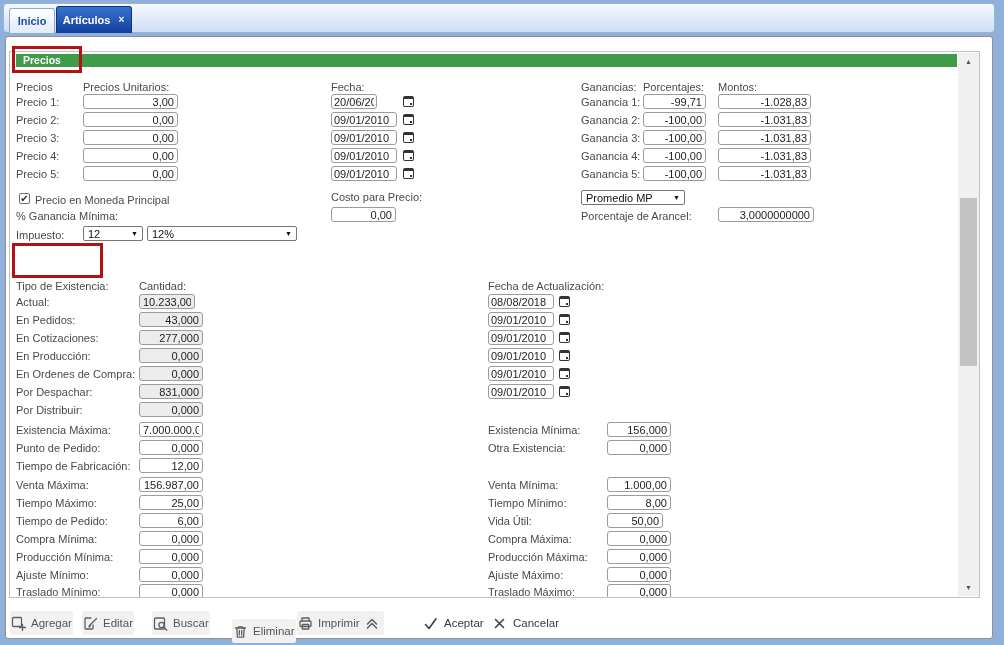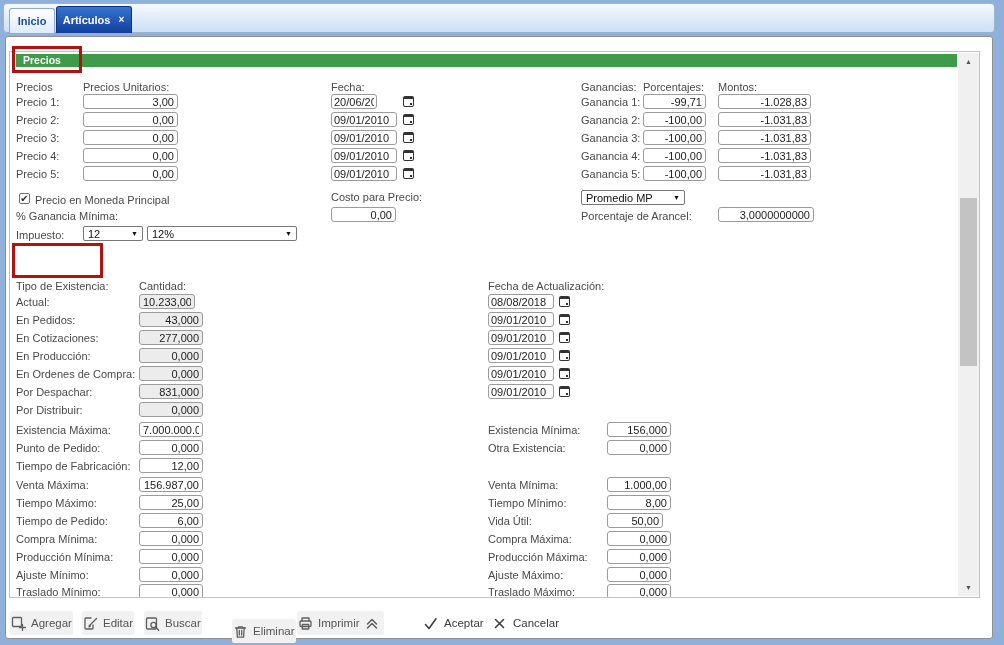--- a/index.html
+++ b/index.html
@@ -330,21 +330,21 @@
     <span>Agregar</span>
   </div>
   <div class="tbtn" style="left:82px;">
     <svg class="ticon" width="15" height="15" viewBox="0 0 15 15" fill="none" stroke="#5f5f5f" stroke-width="1.3" stroke-linecap="round" stroke-linejoin="round">
         <path d="M8 2H3a1 1 0 0 0-1 1v9a1 1 0 0 0 1 1h6a1 1 0 0 0 1-1V9"></path>
         <path d="M6.5 9.5L13.5 2.5"></path>
         <path d="M6 11l.5-1.5L7.5 10z"></path>
       </svg>
     <span>Editar</span>
   </div>
-  <div class="tbtn" style="left:144px;text-align:center;">
+  <div class="tbtn" style="left:152px;text-align:center;">
     <svg class="ticon" width="15" height="15" viewBox="0 0 15 15" fill="none" stroke="#5f5f5f" stroke-width="1.3" stroke-linecap="round" stroke-linejoin="round">
         <rect x="1.5" y="2" width="10" height="11" rx="1"></rect>
         <circle cx="8.5" cy="9" r="2.6"></circle>
         <path d="M10.5 11l3.2 3.2"></path>
       </svg>
     <span>Buscar</span>
   </div>
   <div class="tbtn" style="left:232px;margin-top:8px;">
     <svg class="ticon" width="15" height="15" viewBox="0 0 15 15" fill="none" stroke="#5f5f5f" stroke-width="1.3" stroke-linecap="round" stroke-linejoin="round">
         <path d="M2.5 4h10"></path>

